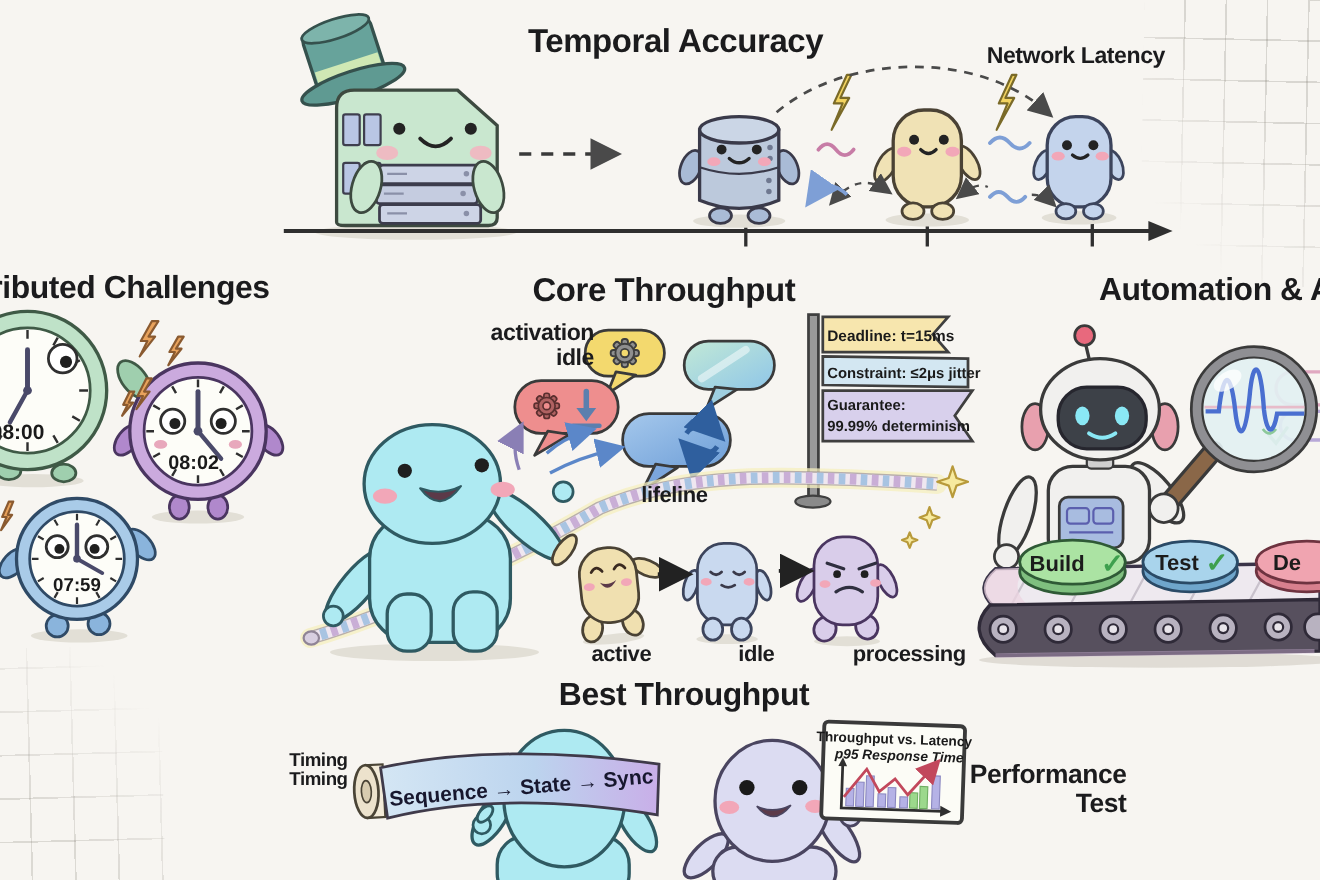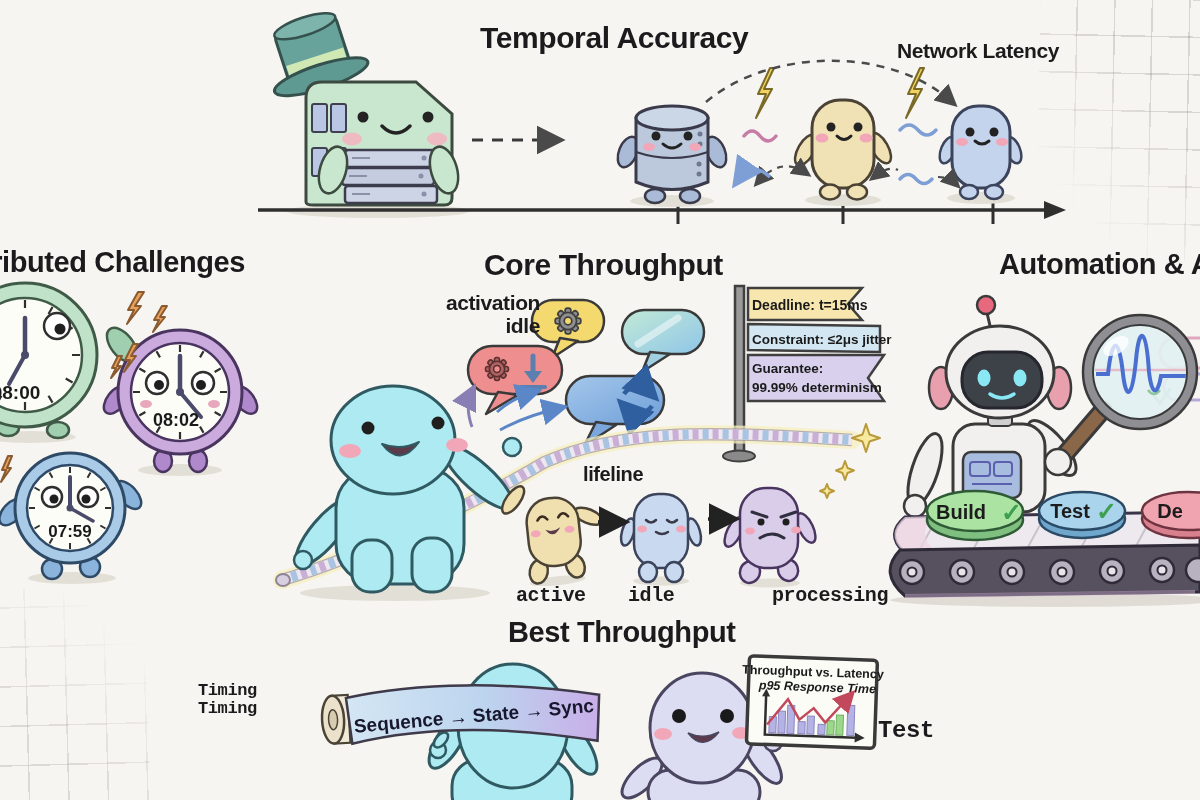--- a/index.html
+++ b/index.html
@@ -29,21 +29,21 @@
   }
   svg{position:absolute;left:0;top:0;font-family:"Liberation Sans",sans-serif;}
   .label{
     position:absolute;color:#1b1b1d;font-weight:800;letter-spacing:-.4px;
     white-space:nowrap;line-height:1.08;
   }
   .h1{font-size:30px;}
   .h2{font-size:29px;}
   .sub{font-size:21px;text-align:right;white-space:normal;}
   .small{font-size:20px;}
-  .ctr{text-align:left;white-space:normal;font-family:Liberation Mono, monospace;}
+  .ctr{text-align:right;white-space:normal;}
 </style>
 </head>
 <body>
 
 <div class="gridcorner grid-tr"></div>
 <div class="gridcorner grid-bl"></div>
 
 <svg width="1200" height="800" viewBox="0 0 1200 800">
   <defs>
     <marker id="mBlack" markerWidth="9" markerHeight="9" refX="6" refY="4.5" orient="auto">
@@ -559,28 +559,28 @@
 <div class="label" style="left:897px;top:40px;font-size:21px;">Network Latency</div>
 
 <div class="label h2" style="left:-62px;top:247px;">Distributed Challenges</div>
 <div class="label h1" style="left:484px;top:249px;">Core Throughput</div>
 <div class="label h2" style="left:999px;top:249px;">Automation &amp; A</div>
 
 <div class="label sub" style="left:428px;top:292px;width:112px;">
   <span>activation</span><br>
   <span>idle</span>
 </div>
-<div class="label small" style="left:583px;top:464px;">lifeline</div>
+<div class="label small" style="left:583px;top:440px;">lifeline</div>
 
 <div class="label small ctr" style="left:516px;top:585px;width:76px;">active</div>
 <div class="label small ctr" style="left:628px;top:585px;width:76px;">idle</div>
 <div class="label small ctr" style="left:772px;top:585px;width:106px;">processing</div>
 
 <div class="label h2" style="left:508px;top:617px;">Best Throughput</div>
 
 <div class="label ctr" style="left:198px;top:682px;width:118px;font-size:17px;">
   <span>Timing</span><br>
   <span>Timing</span>
 </div>
 <div class="label ctr" style="left:878px;top:692px;width:146px;font-size:24px;">
-  <br>
+  <span>Performance</span><br>
   <span>Test</span>
 </div>
 
 </body></html>

